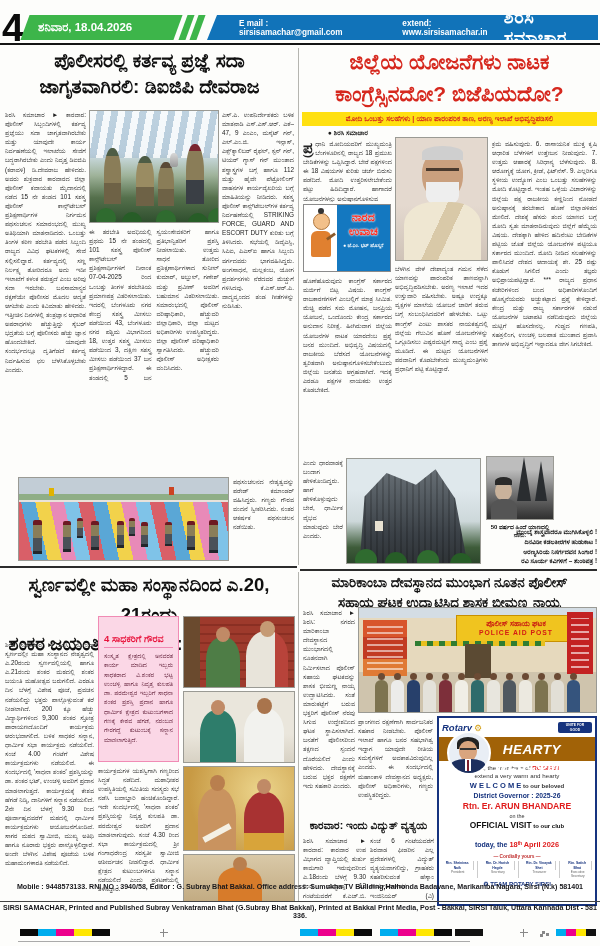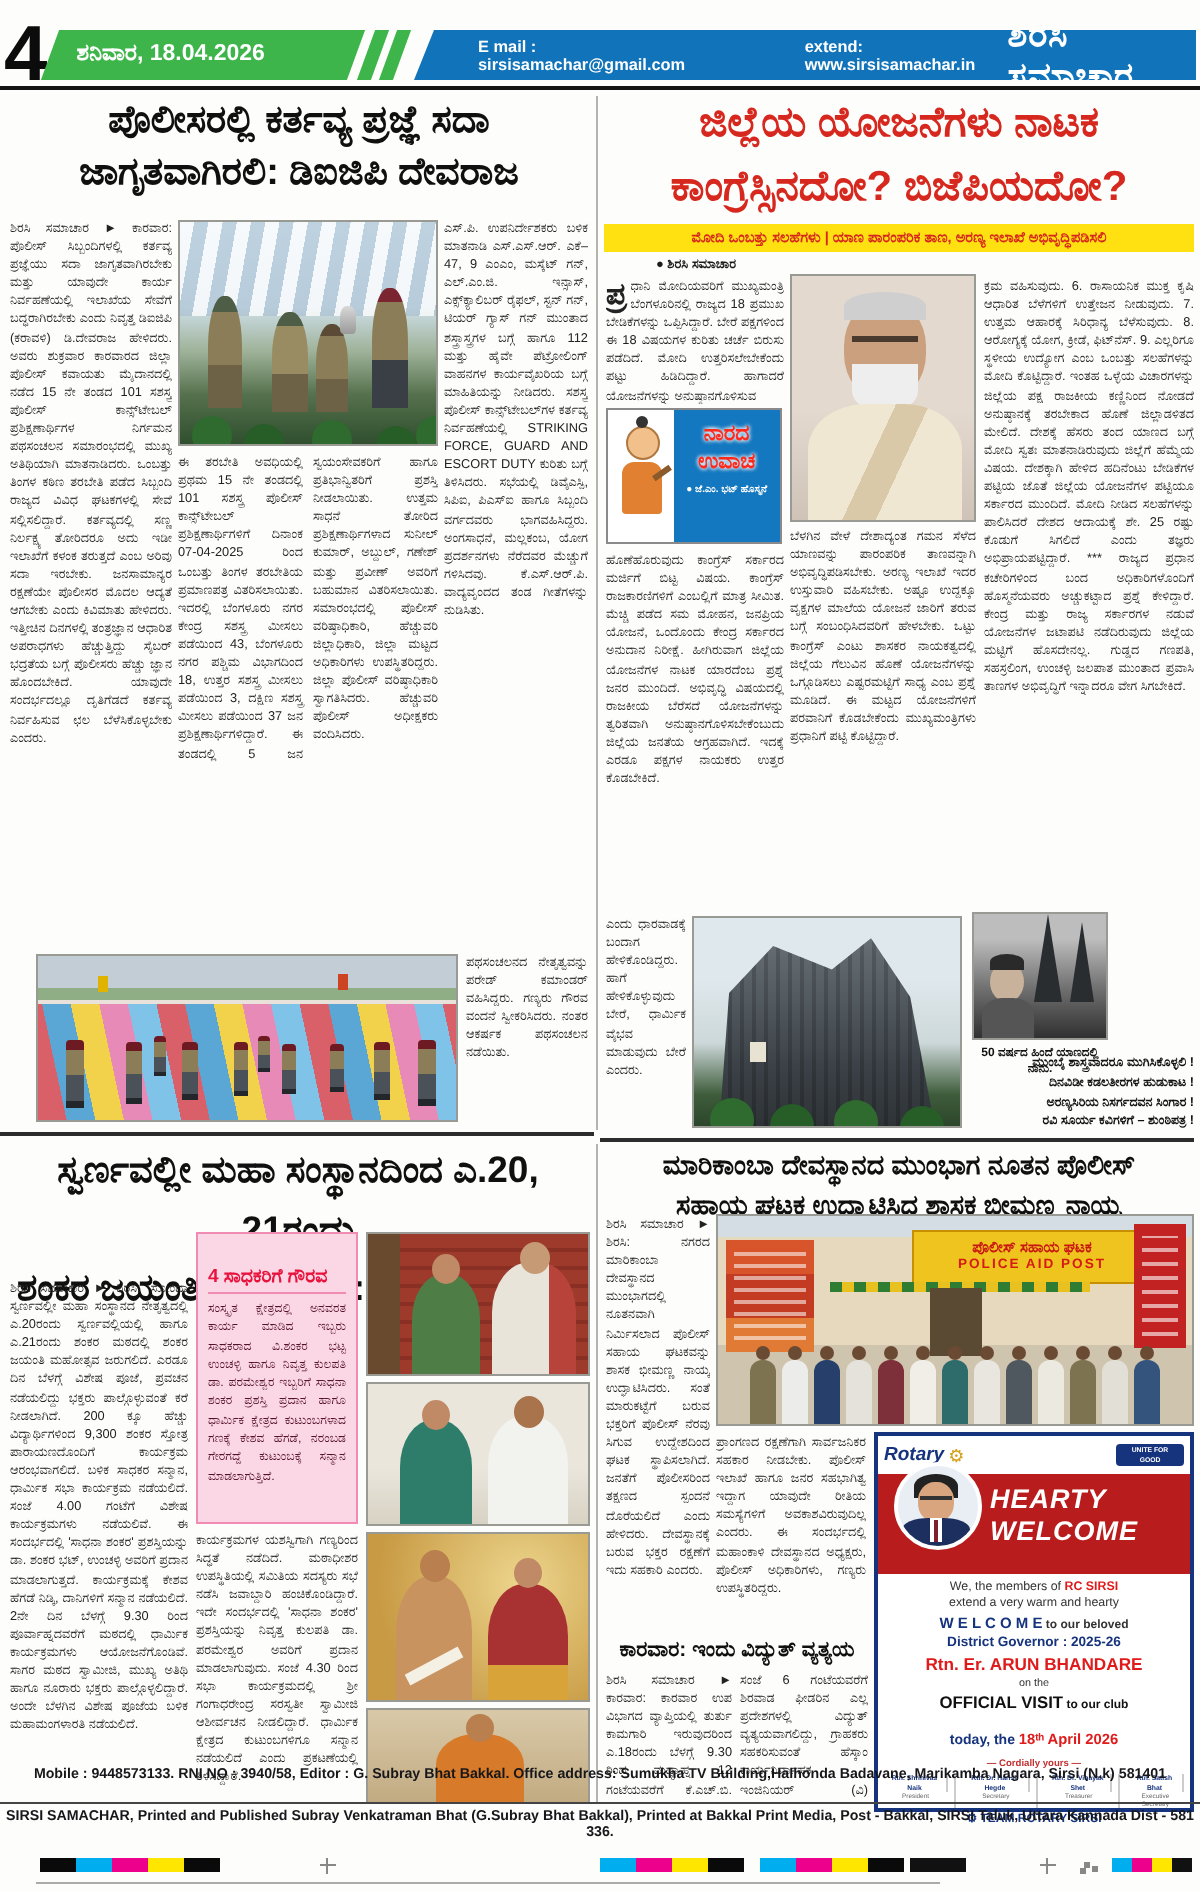--- a/index.html
+++ b/index.html
@@ -81,21 +81,21 @@
   .nar-blue{width:62%;background:#1478c0;position:relative;text-align:center;}
   .nar-t{font-size:11px;font-weight:900;color:#ff2a1e;text-shadow:0 0 2px #fff,0 0 2px #fff;line-height:1.25;}
   .nar-a{font-size:5px;color:#fff;font-weight:700;margin-top:3px;line-height:1.3;}
   
   .rotary{border:2.5px solid #16337e;box-sizing:border-box;background:#fff;}
   .rot-row1{height:15px;display:flex;align-items:center;padding:2px 3px;}
   .rot-brand{color:#16337e;font-weight:900;font-style:italic;font-size:9.5px;}
   .rot-gear{color:#d4a017;font-size:9px;margin-left:2px;}
   .rot-badge{margin-left:auto;background:#16337e;color:#fff;font-size:3.4px;font-weight:800;
       text-align:center;line-height:1.25;padding:1px 3px;border-radius:2px;width:28px;}
-  .rot-row2{height:50px;background:#b91c1c;position:relative;}
+  .rot-row2{height:24px;background:#a16207;position:relative;text-align:center;}
   .rot-circ{position:absolute;left:8px;top:-6px;width:40px;height:40px;border-radius:50%;
       border:2px solid #fff;overflow:hidden;background:#e9eef5;}
   .rot-hw{position:absolute;left:56px;top:5px;color:#fff;font-weight:900;font-style:italic;
       font-size:13.5px;line-height:1.2;letter-spacing:.5px;}
   .rot-body{text-align:center;padding-top:3px;line-height:1.35;}
   .rl1{font-size:6.2px;color:#333;}
   .rl1 b{color:#e01b1b;}
   .rl3{font-size:7.5px;font-weight:900;color:#16337e;letter-spacing:.5px;}
   .rl3 span{font-size:6px;font-weight:700;color:#333;letter-spacing:0;}
   .rl4{font-size:6.8px;font-weight:800;color:#16337e;}

